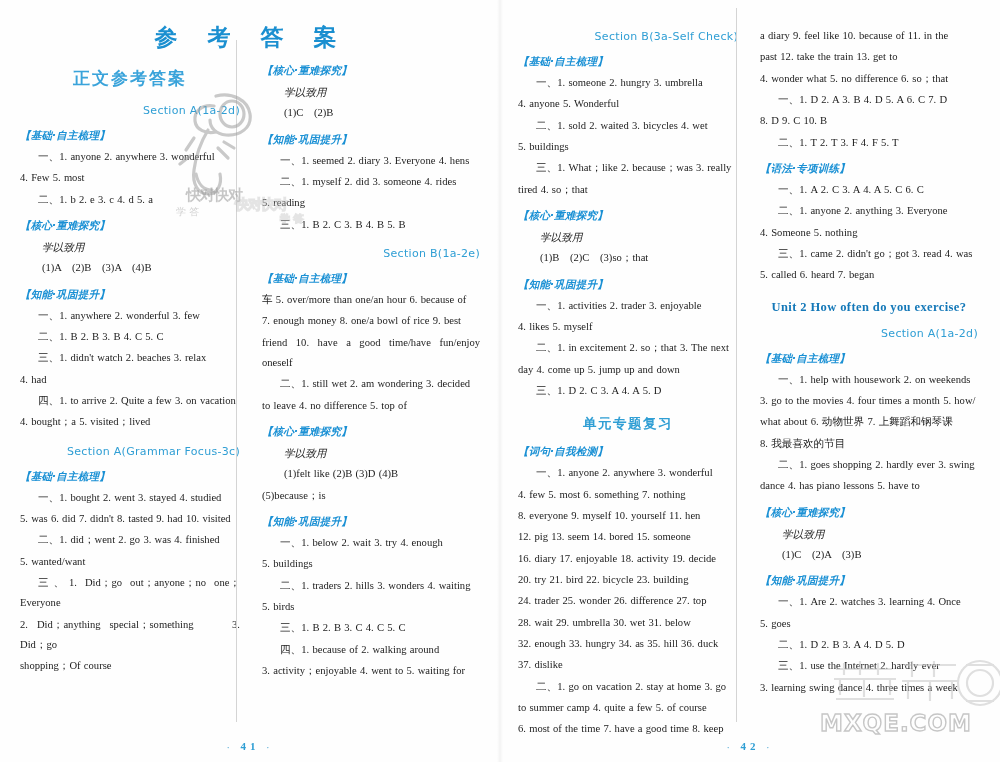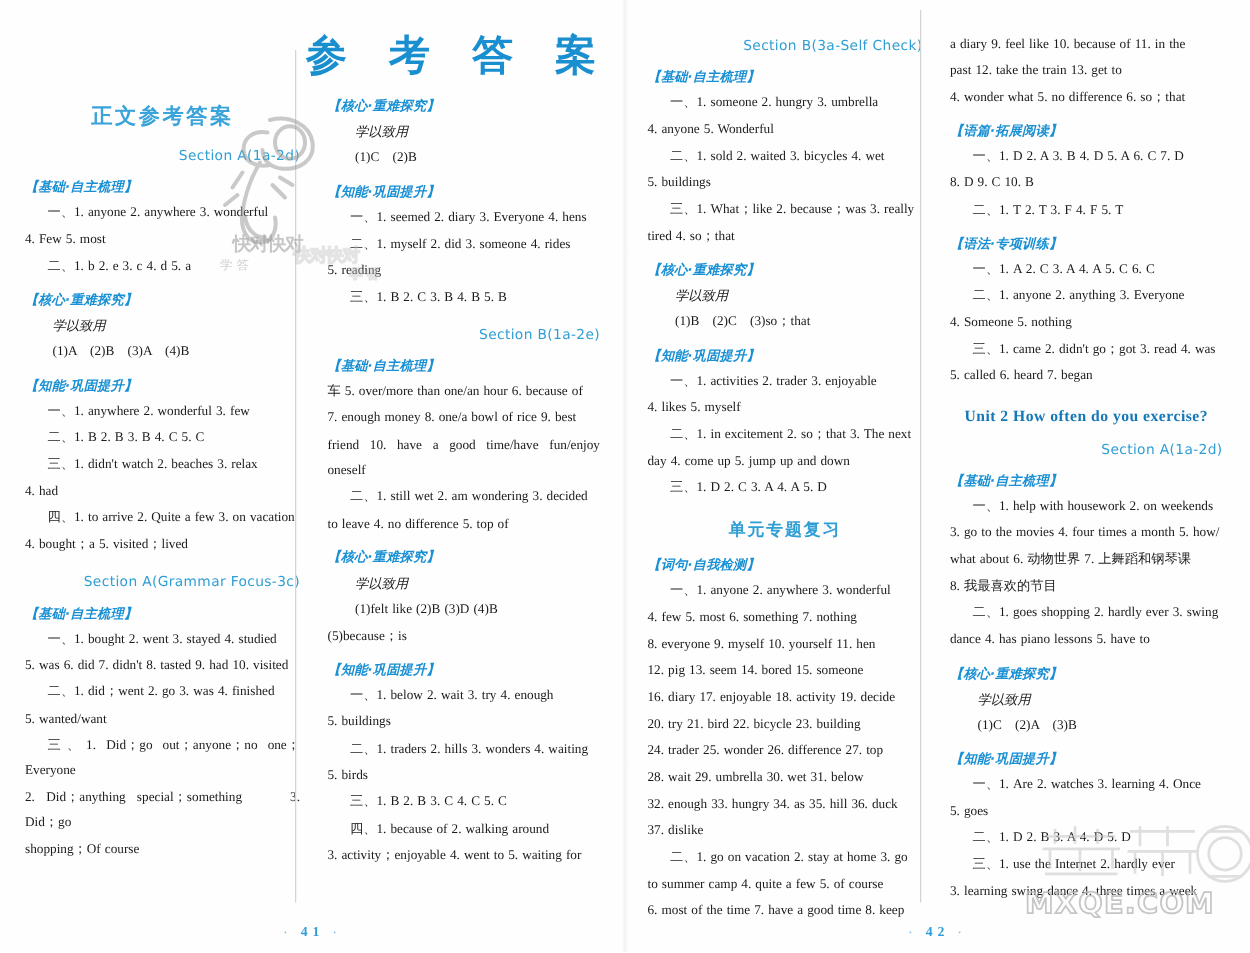--- a/index.html
+++ b/index.html
@@ -49,25 +49,25 @@
   .col-rule {
     position: absolute;
     top: 0;
     bottom: 40px;
     width: 1px;
     background: #d4d4d4;
   }
 
   
   .main-title {
-    text-align: right;
+    text-align: center;
     color: #1a8fd0;
     font-family: "DejaVu Sans", sans-serif;
     font-weight: bold;
-    font-size: 33px;
+    font-size: 23px;
     letter-spacing: 11px;
     padding: 14px 0 2px 0;
     white-space: nowrap;
   }
   .sub-title {
     text-align: center;
     color: #3aa3da;
     font-family: "DejaVu Sans", sans-serif;
     font-weight: bold;
     font-size: 17px;
@@ -329,21 +329,20 @@
           <div class="para">6. most of the time   7. have a good time   8. keep</div>
         </div>
 
         <div class="col-rule" style="left:236px; top:8px;"></div>
 
         <div class="col c-right">
           <div class="para" style="margin-top:18px">a diary   9. feel like   10. because of   11. in the</div>
           <div class="para">past   12. take the train   13. get to</div>
           <div class="para">4. wonder what   5. no difference   6. so；that</div>
 
-          <div class="rubric cn">【语篇·拓展阅读】</div>
           <div class="para indent">一、1. D   2. A   3. B   4. D   5. A   6. C   7. D</div>
           <div class="para">8. D   9. C   10. B</div>
           <div class="para indent">二、1. T   2. T   3. F   4. F   5. T</div>
 
           <div class="rubric cn">【语法·专项训练】</div>
           <div class="para indent">一、1. A   2. C   3. A   4. A   5. C   6. C</div>
           <div class="para indent">二、1. anyone   2. anything   3. Everyone</div>
           <div class="para">4. Someone   5. nothing</div>
           <div class="para indent">三、1. came   2. didn't go；got   3. read   4. was</div>
           <div class="para">5. called   6. heard   7. began</div>

